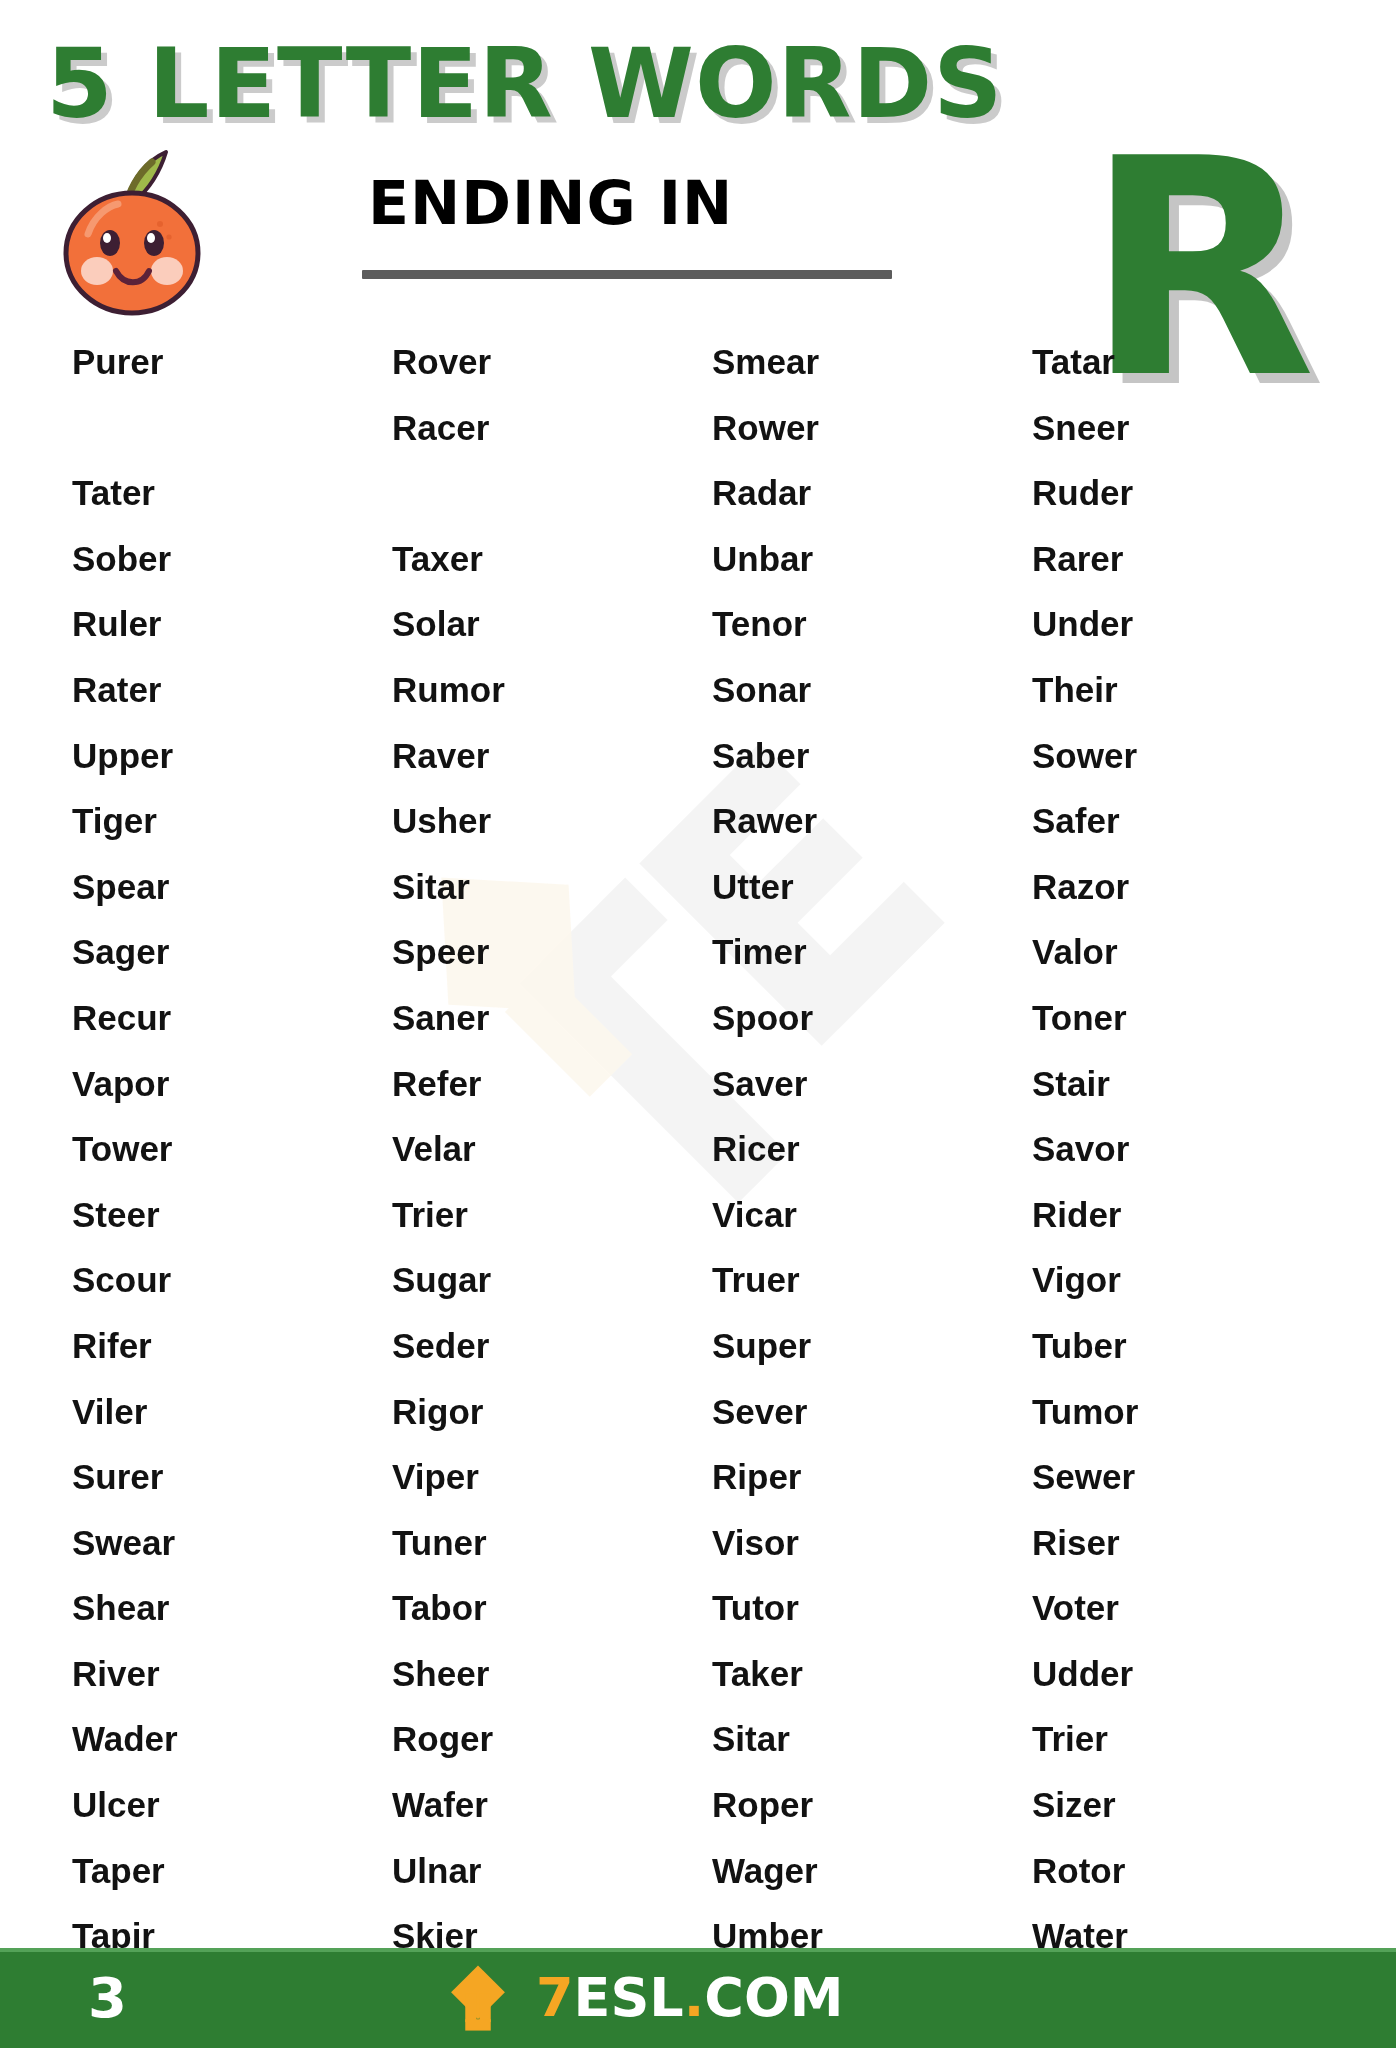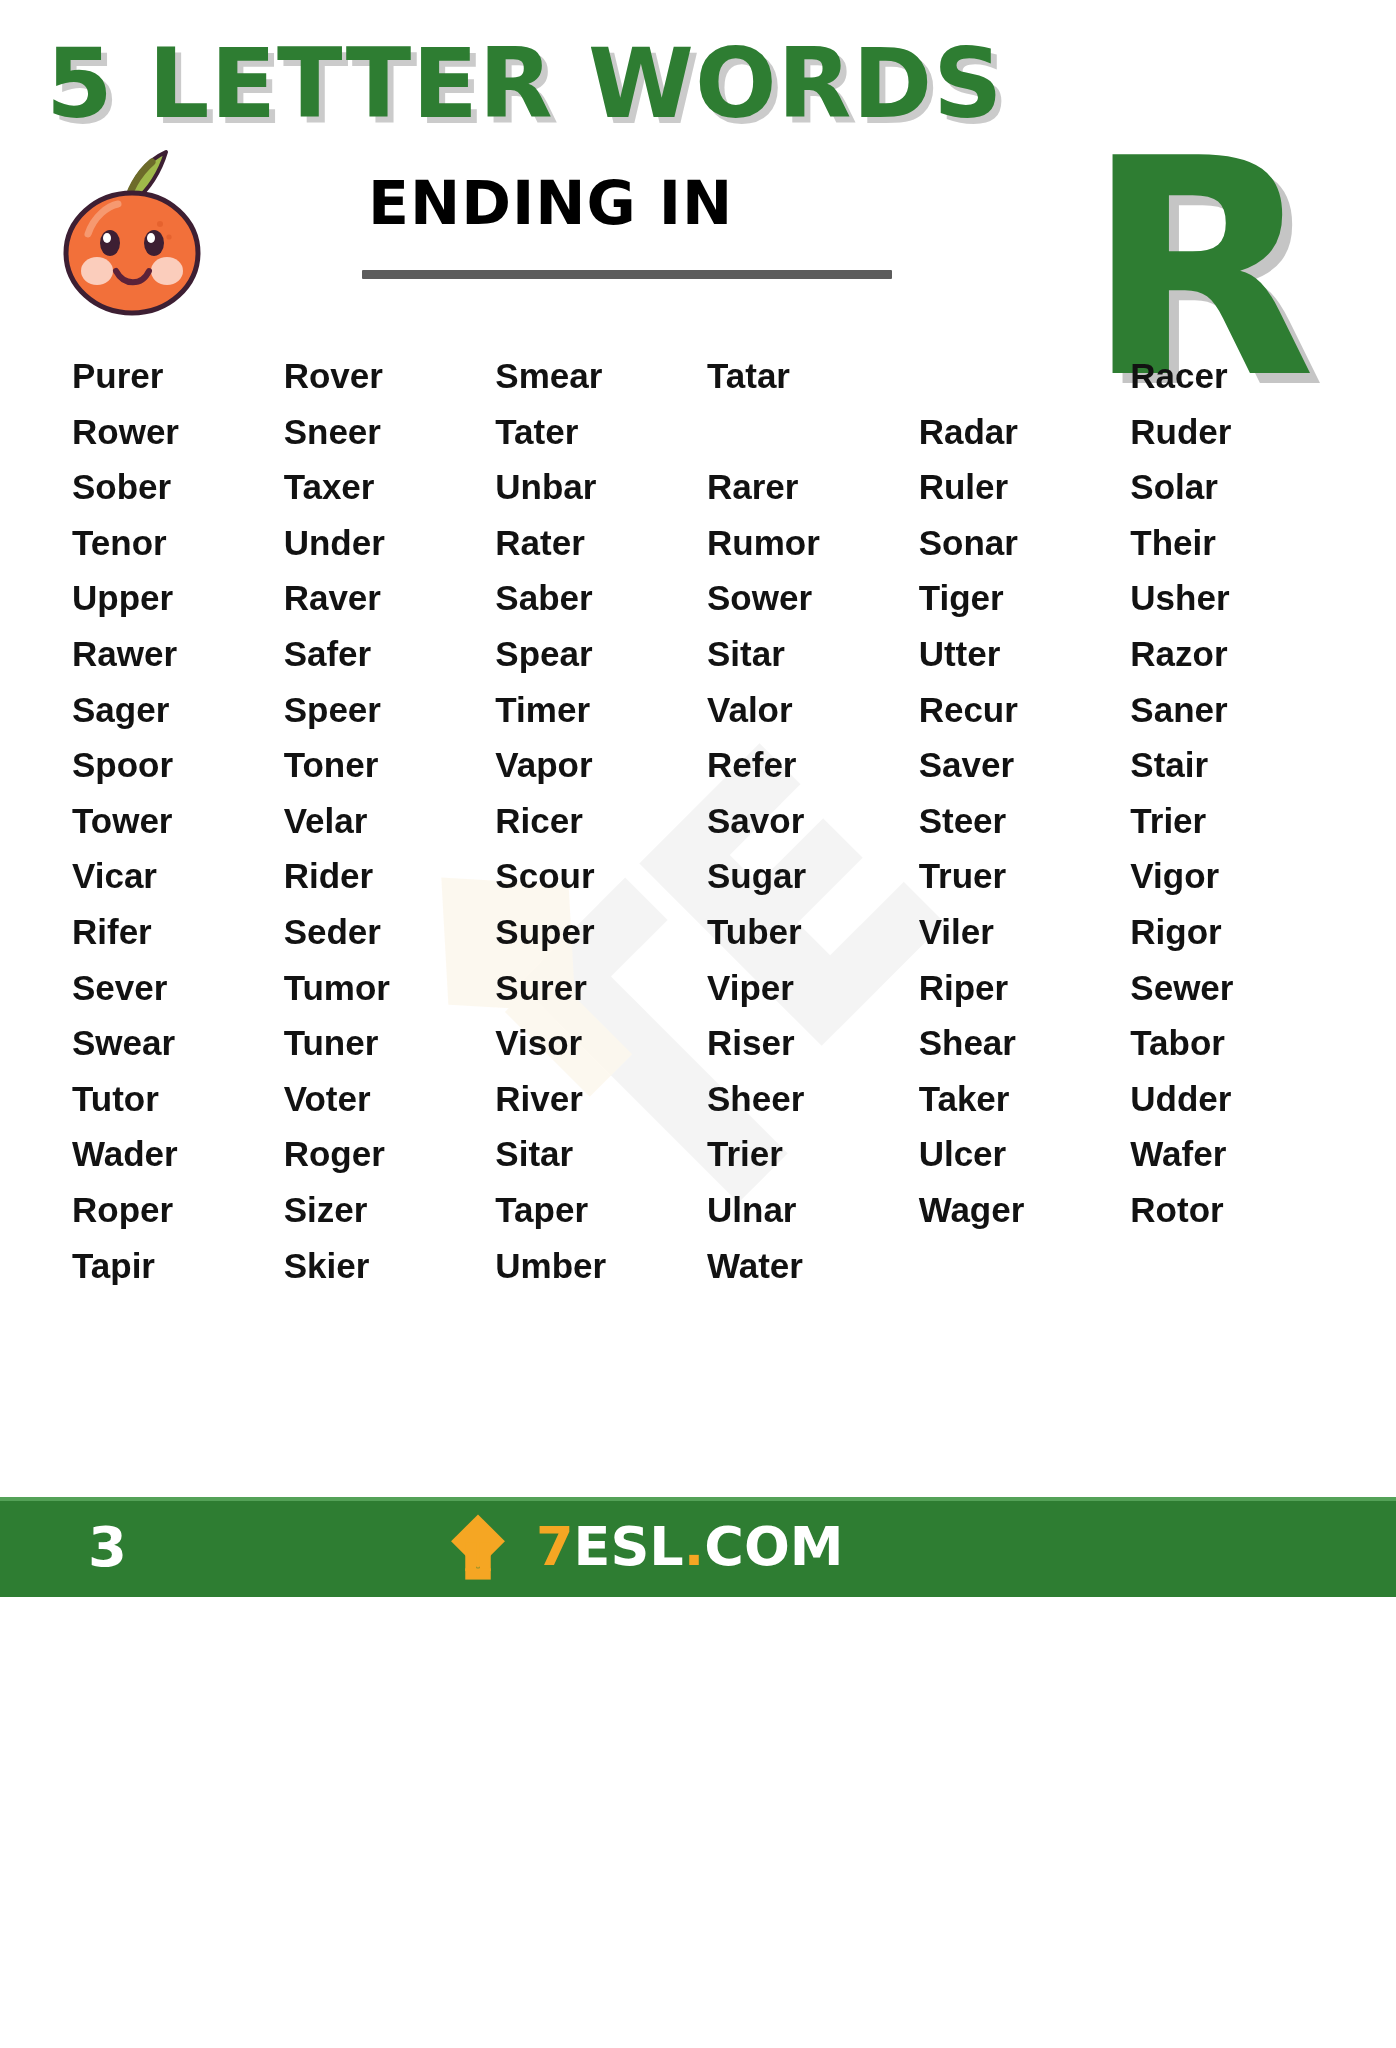--- a/index.html
+++ b/index.html
@@ -6,21 +6,21 @@
   html, body {
     width: 1396px;
     height: 2048px;
     background: #ffffff;
     font-family: "Liberation Sans", sans-serif;
     overflow: hidden;
   }
   .page {
     position: relative;
     width: 1396px;
-    height: 1597px;
+    height: 2048px;
     background: #ffffff;
     overflow: hidden;
     padding-left: 28px;
   }
 
   
   .title {
     position: absolute;
     left: 46px;
     top: 28px;
@@ -86,26 +86,27 @@
     height: 560px;
     transform: rotate(-45deg);
     opacity: 0.30;
     pointer-events: none;
   }
 
   
   .grid {
     position: absolute;
     left: 72px;
-    top: 348px;
+    top: 334px;
     width: 1270px;
     display: grid;
-    grid-template-columns: repeat(6, 1fr);
+    grid-template-columns: repeat(4, 1fr);
     column-gap: 0px;
     row-gap: 0px;
+    gap: 10px;
   }
   .cell {
     height: 55.6px;
     font-size: 35px;
     font-weight: 700;
     color: #121212;
     line-height: 55.6px;
     white-space: nowrap;
     font-family: "Liberation Sans", sans-serif;
   }

